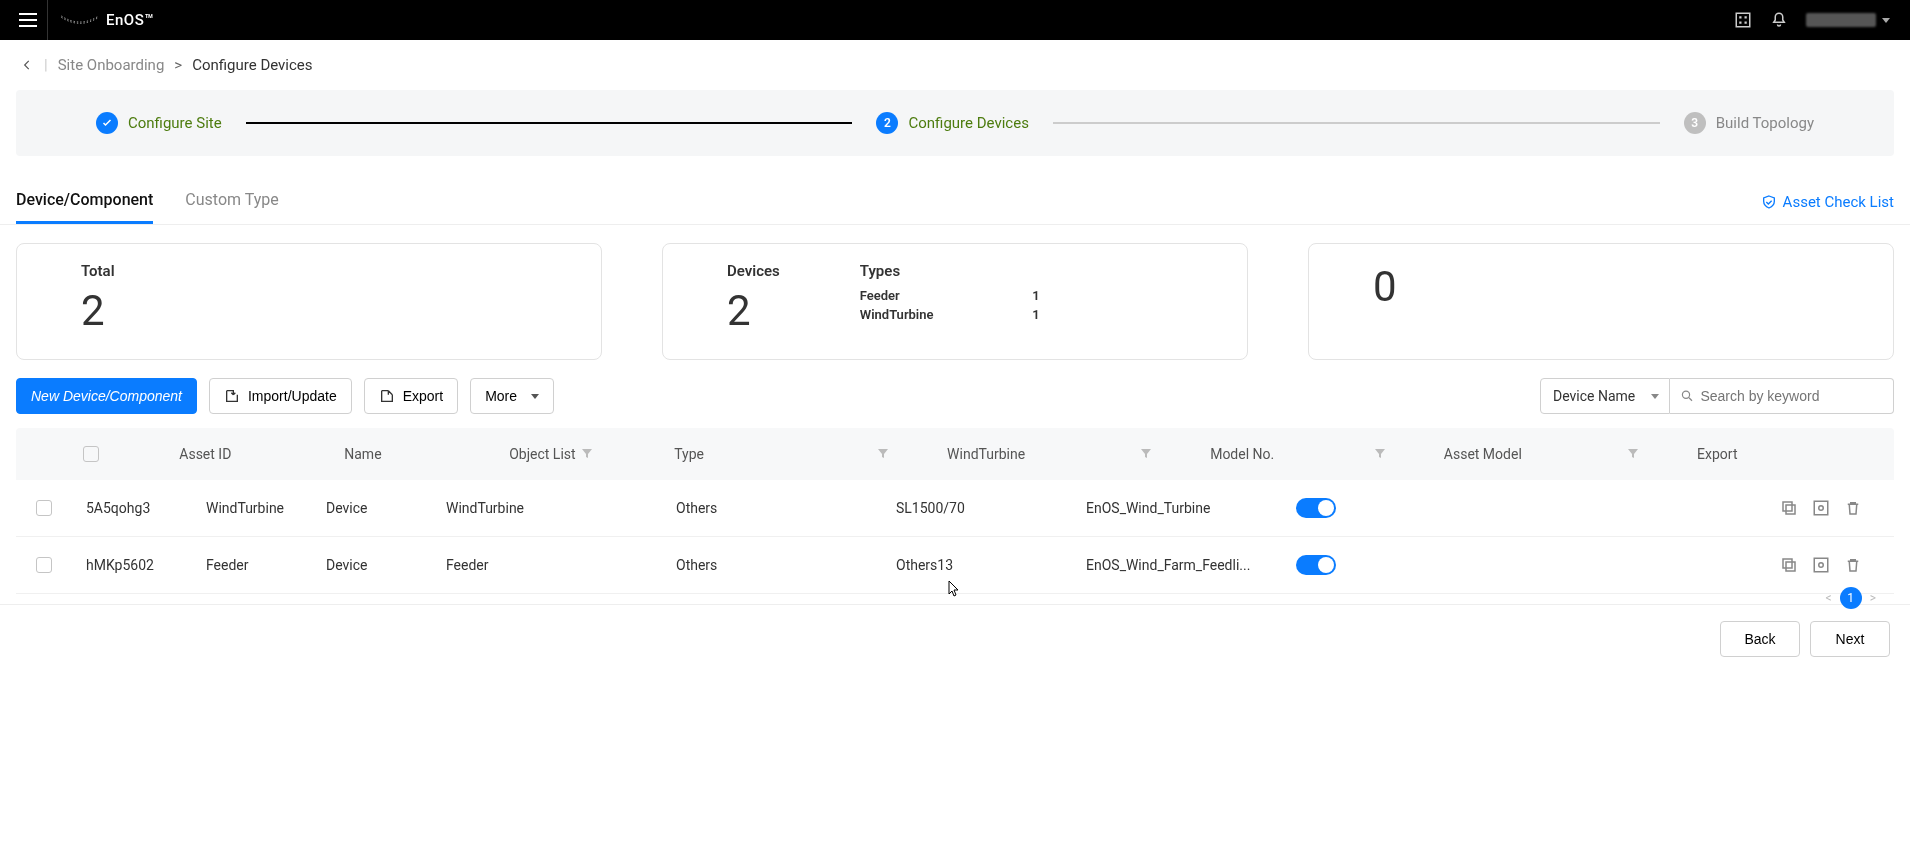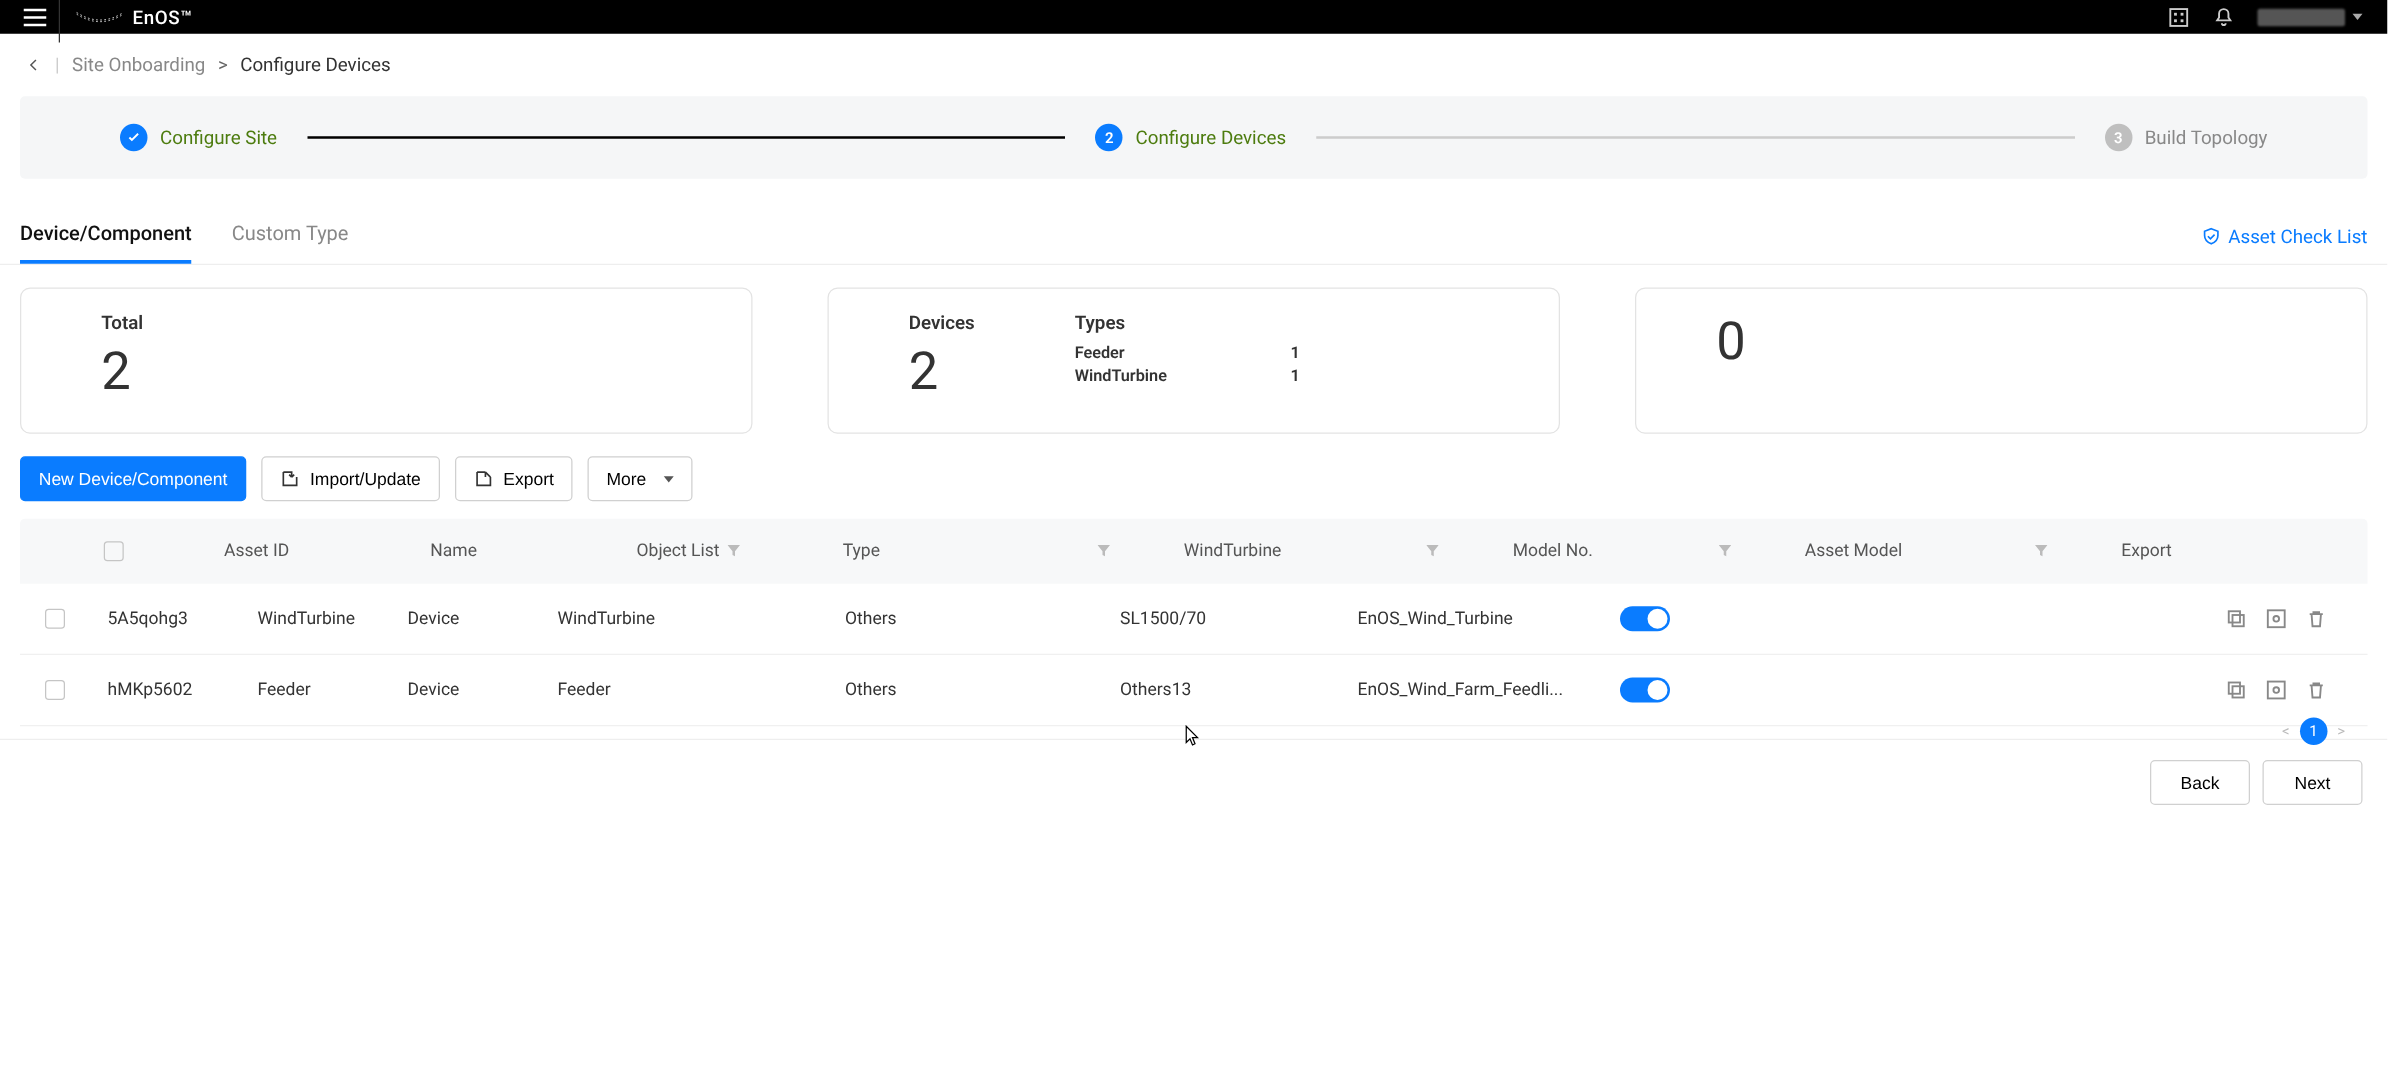--- a/index.html
+++ b/index.html
@@ -3,21 +3,21 @@
   <meta charset="utf-8">
   <style>
     * { box-sizing: border-box; margin: 0; padding: 0; }
     body {
       font-family: -apple-system, BlinkMacSystemFont, "Segoe UI", Roboto, "Helvetica Neue", Arial, sans-serif;
       background: #fff;
       color: #333;
       font-size: 14px;
     }
     .topbar {
-      height: 27px;
+      height: 40px;
       background: #000;
       display: flex;
       align-items: center;
       padding: 0 8px;
       color: #fff;
       justify-content: space-between;
     }
     .topbar-left { display: flex; align-items: center; gap: 12px; }
     .hamburger {
       width: 40px; height: 40px;
@@ -98,21 +98,21 @@
 
     .toolbar {
       display:flex; align-items:center; justify-content:space-between;
       padding: 0 16px 14px 16px;
     }
     .toolbar-left { display:flex; gap:12px; align-items:center;}
     .btn {
       height:36px;padding:0 14px;border:1px solid #d0d0d0;border-radius:4px;
       background:#fff;cursor:pointer;font-size:14px;display:flex;align-items:center;gap:8px;
     }
-    .btn.primary { background:#0a7cff;border-color:#0a7cff;color:#fff;font-weight:500;}
+    .btn.primary { background:#0a7cff;border-color:#0a7cff;color:#fff;font-weight:500;font-style:italic;}
     .btn .mini-icon{width:16px;height:16px;}
     .btn.more .caret{width:0;height:0;border-left:4px solid transparent;border-right:4px solid transparent;border-top:5px solid #555;margin-left:6px;}
     .toolbar-right { display:flex; align-items:center;}
     .select-box {
       height:36px;border:1px solid #d0d0d0;border-radius:4px 0 0 4px;
       padding:0 30px 0 12px;display:flex;align-items:center;font-size:14px;
       position:relative;cursor:pointer;min-width:130px;
     }
     .select-box .caret{position:absolute;right:10px;top:15px;width:0;height:0;border-left:4px solid transparent;border-right:4px solid transparent;border-top:5px solid #888;}
     .search-box {
@@ -289,20 +289,33 @@
         <svg class="mini-icon" viewBox="0 0 24 24">
             <path d="M4 4h10m0 0v6m0-6l6 6M4 4v16h16V10" stroke="#333" stroke-width="2" fill="none"></path>
           </svg>
         <span>Export</span>
       </button>
       <button class="btn more">
         <span>More</span>
         <span class="caret"></span>
       </button>
     </div>
+    <div class="toolbar-right">
+      <div class="select-box">
+        <span>Device Name</span>
+        <span class="caret"></span>
+      </div>
+      <div class="search-box">
+        <svg class="search-icon" viewBox="0 0 24 24">
+          <circle cx="10" cy="10" r="6" stroke="#888" stroke-width="2" fill="none"></circle>
+            <path d="M15 15l5 5" stroke="#888" stroke-width="2"></path>
+        </svg>
+        <input type="text" placeholder="Search by keyword" style="">
+      </div>
+    </div>
   </div>
 
   <div class="table">
     <div class="thead">
       <div class="th col-check">
           <div class="checkbox"></div>
         </div>
       <div class="th col-asset">Asset ID</div>
       <div class="th col-name">Name</div>
       <div class="th col-otype">

